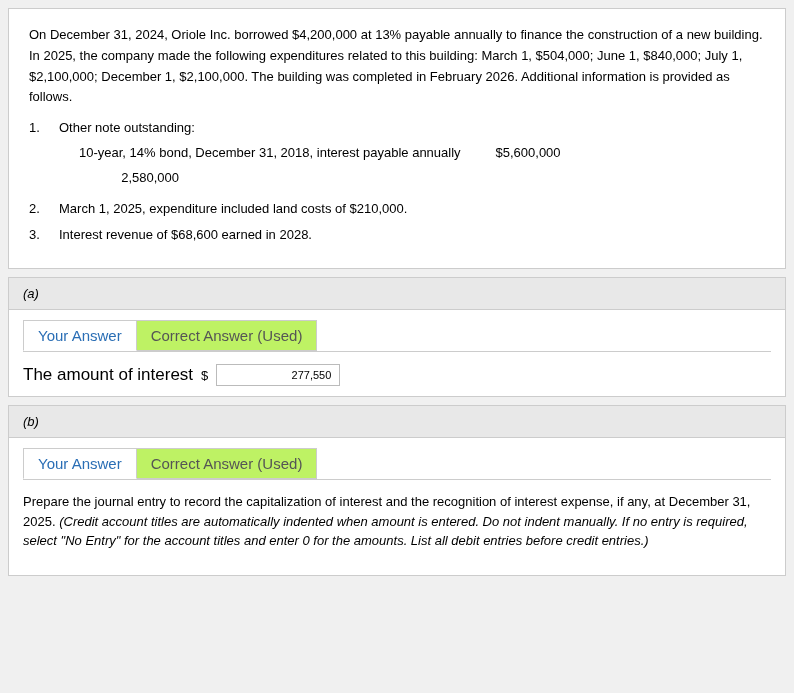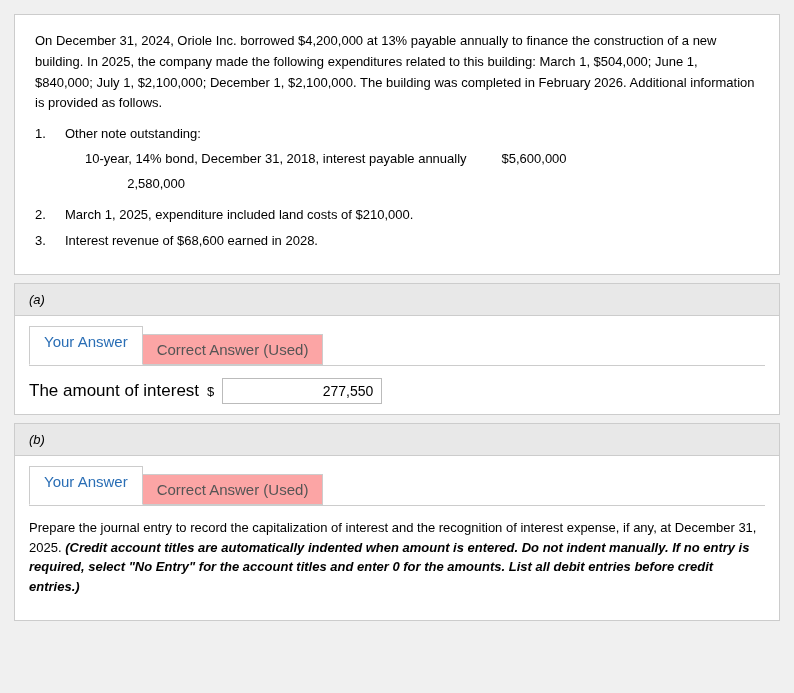--- a/index.html
+++ b/index.html
@@ -8,21 +8,21 @@
       padding: 0;
     }
     body {
       font-family: Arial, sans-serif;
       font-size: 13px;
       background: #f0f0f0;
       width: 794px;
     }
     .page-wrapper {
       width: 794px;
-      padding: 14px;
+      padding: 8px;
       display: flex;
       flex-direction: column;
       gap: 8px;
     }
     .problem-box {
       background: #fff;
       border: 1px solid #ccc;
       padding: 16px 20px;
       line-height: 1.6;
     }
@@ -87,51 +87,50 @@
       margin-right: -1px;
       position: relative;
     }
     .tab.active {
       background: #fff;
       border-bottom: 1px solid #fff;
       z-index: 1;
       color: #2a6eb5;
     }
     .tab.inactive {
-      background: #fca5a5;
+      background: #bef264;
       color: #555;
-      margin-top: 8px;
     }
     .instruction-text {
       margin-bottom: 14px;
       line-height: 1.5;
     }
     .answer-row {
       display: flex;
       align-items: center;
       gap: 8px;
       margin-top: 8px;
     }
     .answer-label {
       font-size: 17px;
     }
     .dollar-sign {
       font-size: 13px;
     }
     .answer-input {
       border: 1px solid #bbb;
       padding: 4px 8px;
-      font-size: 14px;
-      width: 160px;
+      font-size: 11px;
+      width: 124px;
       text-align: right;
       background: #fff;
     }
     .italic-note {
       font-style: italic;
-      font-weight: bold;
+      font-weight: normal;
     }
   </style>
 </head>
 <body>
 
 <div class="page-wrapper">
 
   <div class="problem-box">
     <p>On December 31, 2024, Oriole Inc. borrowed $4,200,000 at 13% payable annually to finance the construction of a new building. In 2025, the company made the following expenditures related to this building: March 1, $504,000; June 1, $840,000; July 1, $2,100,000; December 1, $2,100,000. The building was completed in February 2026. Additional information is provided as follows.</p>
     <ol class="problem-list">

